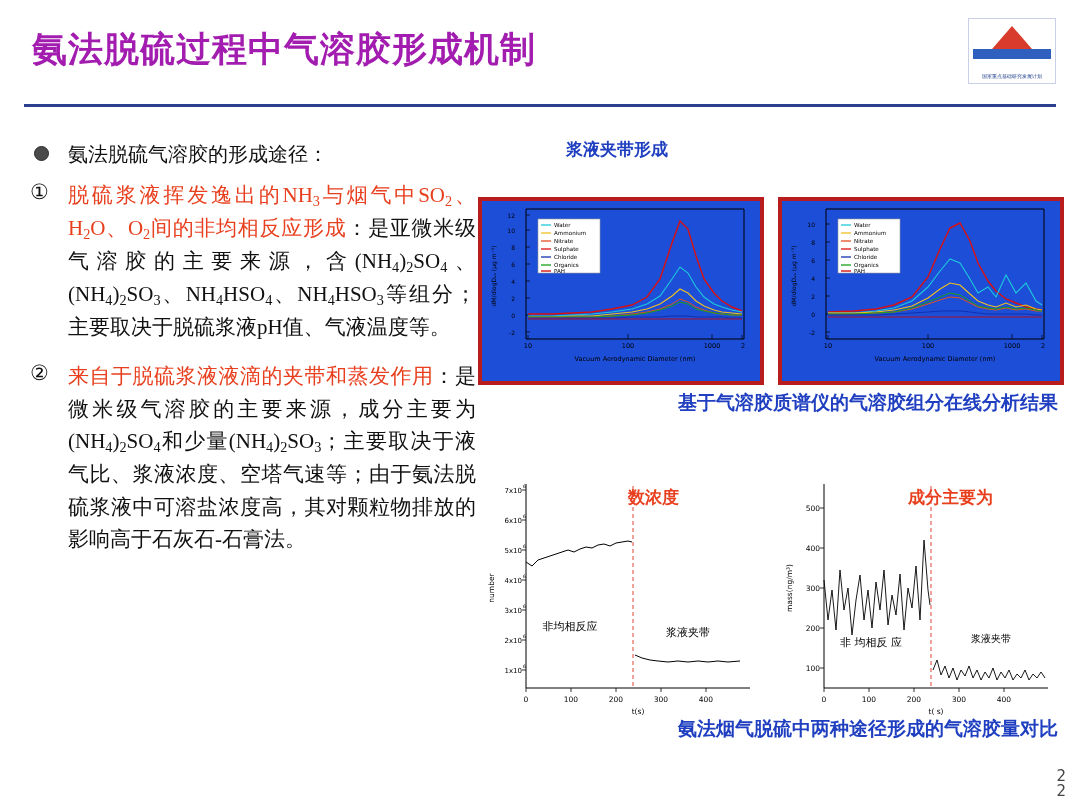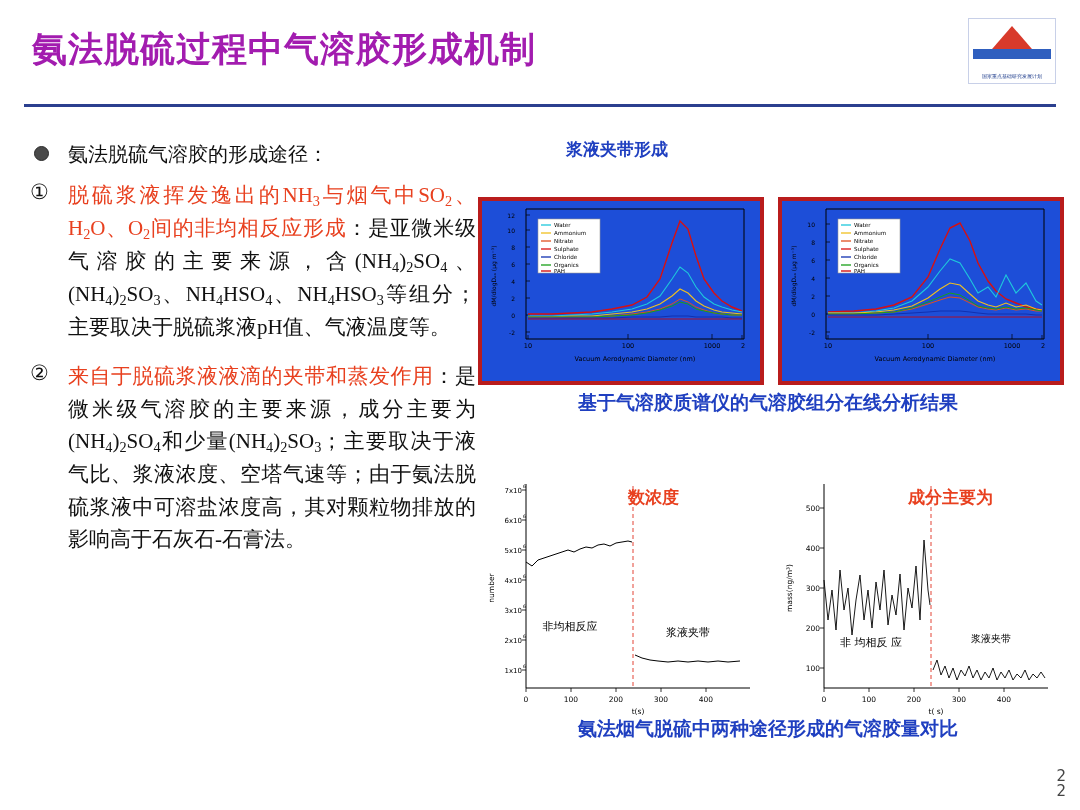--- a/index.html
+++ b/index.html
@@ -79,21 +79,21 @@
   }
   .red{color:#e8401f;}
   .sub{font-size:0.68em;vertical-align:-0.28em;}
 
   
   .right-col{
     position:absolute;left:478px;top:140px;width:580px;height:660px;
   }
   .chart-caption{
     font-family:"DejaVu Sans", sans-serif;
-    font-weight:bold;color:#1f3fc0;text-align:center;
+    font-weight:bold;color:#1f3fc0;text-align:right;
   }
   .cap-mid{font-size:19px;}
   .cap-bottom{font-size:19px;}
 
   .ams-row{position:absolute;left:0;top:26px;width:528px;height:180px;}
   .ams-box{
     position:absolute;top:0;width:278px;height:180px;
     background:#1d4ed8;border:4px solid #b91c1c;margin-top:31px;
   }
   .ams-left{left:0;}

